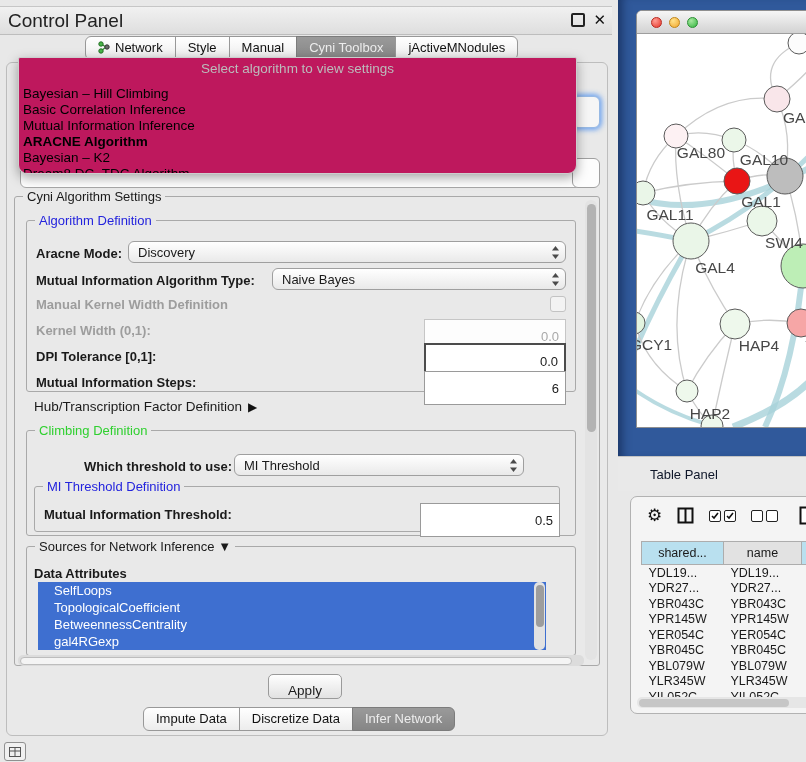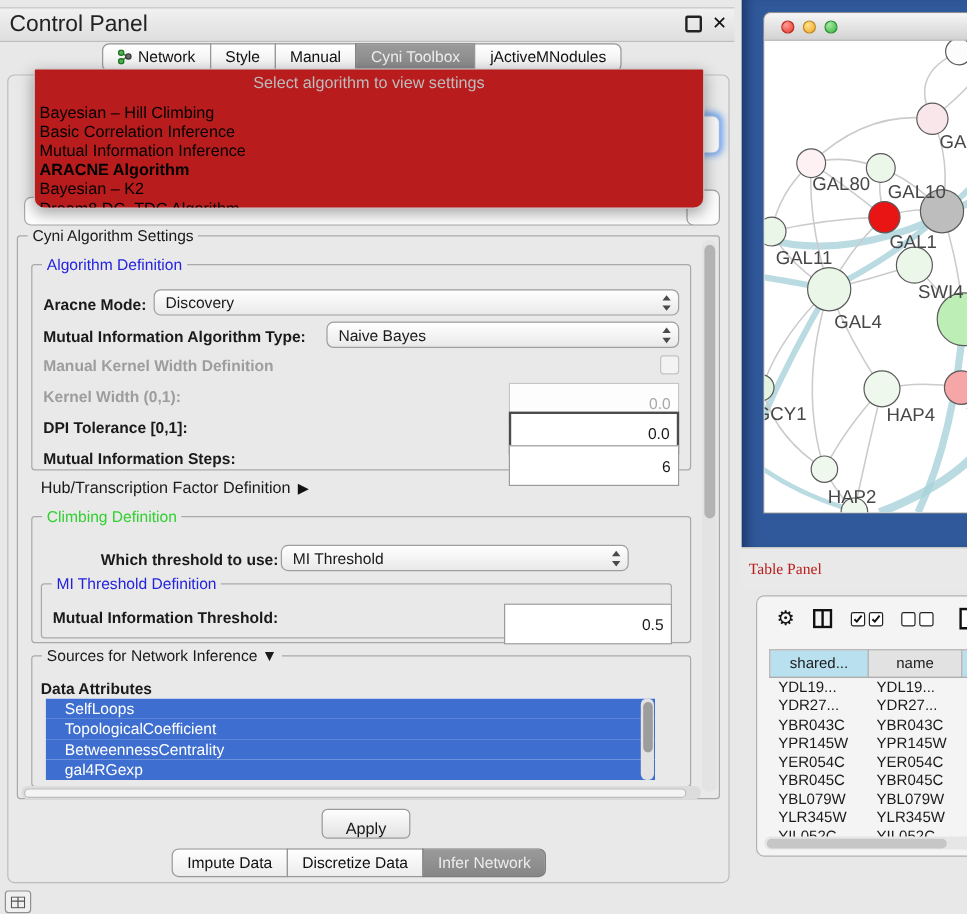--- a/index.html
+++ b/index.html
@@ -20,21 +20,21 @@
   .tabbar{position:absolute;display:flex;z-index:20;}
   .top-tabbar{left:86px;top:36px;}
   .bottom-tabbar{left:144px;top:707px;}
   .tab{border:1px solid #989898;background:linear-gradient(#ffffff,#ececec);
     padding:3px 12px 4px 12px;font-size:13px;margin-left:-1px;display:flex;align-items:center;gap:5px;
     color:#111;white-space:nowrap;}
   .tab.first{border-radius:6px 0 0 6px;}
   .tab.last{border-radius:0 6px 6px 0;}
   .tab.selected{background:linear-gradient(#9a9a9a,#868686);color:#ededed;border-color:#7c7c7c;}
   
-  .popup{position:absolute;left:28px;top:57px;width:557px;height:115px;background:#b91c1c;
+  .popup{position:absolute;left:18px;top:57px;width:557px;height:115px;background:#be185d;
     border:1px solid #cdcdcd;border-radius:2px 2px 9px 9px;
     box-shadow:0 4px 12px rgba(0,0,0,.35);z-index:30;overflow:hidden;}
   .popup-hint{text-align:center;color:#bcbcbc;font-size:13.5px;padding-top:3px;}
   .popup-item{font-size:13.5px;line-height:16px;padding-left:4px;color:#000;}
   .popup-item.bold{font-weight:bold;}
   
   .sliver1{position:absolute;left:572px;top:96px;width:26px;height:30px;border:1px solid #97b9e4;
     border-radius:6px;background:#f6f6f6;box-shadow:0 0 5px 2px rgba(92,153,240,.85);z-index:5;}
   .sliver2{position:absolute;left:572px;top:158px;width:26px;height:28px;border:1px solid #a0a0a0;
     border-radius:6px;background:#fdfdfd;z-index:5;}
@@ -82,21 +82,21 @@
     border:1px solid #8f8f8f;border-radius:6px 6px 0 0;overflow:hidden;}
   .net-titlebar{height:22px;background:linear-gradient(#f6f6f6,#d2d2d2);border-bottom:1px solid #9e9e9e;position:relative;}
   .tl{position:absolute;top:5.5px;width:11px;height:11px;border-radius:50%;}
   .tl.red{left:14px;background:radial-gradient(circle at 35% 30%,#ff9d94,#e6362a);border:1px solid #b8281f;box-sizing:border-box;}
   .tl.yellow{left:32px;background:radial-gradient(circle at 35% 30%,#ffe28a,#f3a72e);border:1px solid #c08619;box-sizing:border-box;}
   .tl.green{left:50px;background:radial-gradient(circle at 35% 30%,#a8e8a0,#32b53f);border:1px solid #2a8f33;box-sizing:border-box;}
   .net-canvas{position:relative;width:176px;height:393px;background:#fff;}
   
   .tp-strip{position:absolute;left:618px;top:456px;width:188px;height:34px;background:#e9e9e9;
     border-top:1px solid #c4c4c4;display:flex;align-items:center;}
-  .tp-title{margin-left:6px;font-size:13px;color:#b91c1c;font-family:Liberation Serif, serif;}
+  .tp-title{margin-left:32px;font-size:13px;color:#0f172a;}
   .tp-window{position:absolute;left:630px;top:496px;width:186px;height:216px;background:#f4f4f4;
     border:1px solid #b2b2b2;border-radius:7px;overflow:hidden;}
   .tp-toolbar{position:absolute;left:16px;top:9px;display:flex;align-items:center;gap:15px;}
   .gear{font-size:17px;color:#111;line-height:17px;}
   .cbpair{display:flex;gap:3px;}
   .cb{width:10px;height:10px;border:1.5px solid #222;border-radius:2px;background:#fff;position:relative;}
   .tp-table{position:absolute;left:10px;top:44px;width:200px;border-collapse:collapse;table-layout:fixed;}
   .tp-table th{font-weight:normal;font-size:12.5px;border:1px solid #adadad;height:20px;text-align:center;}
   .th-blue{background:#b9e0ef;}
   .th-gray{background:#e2e2e2;}

